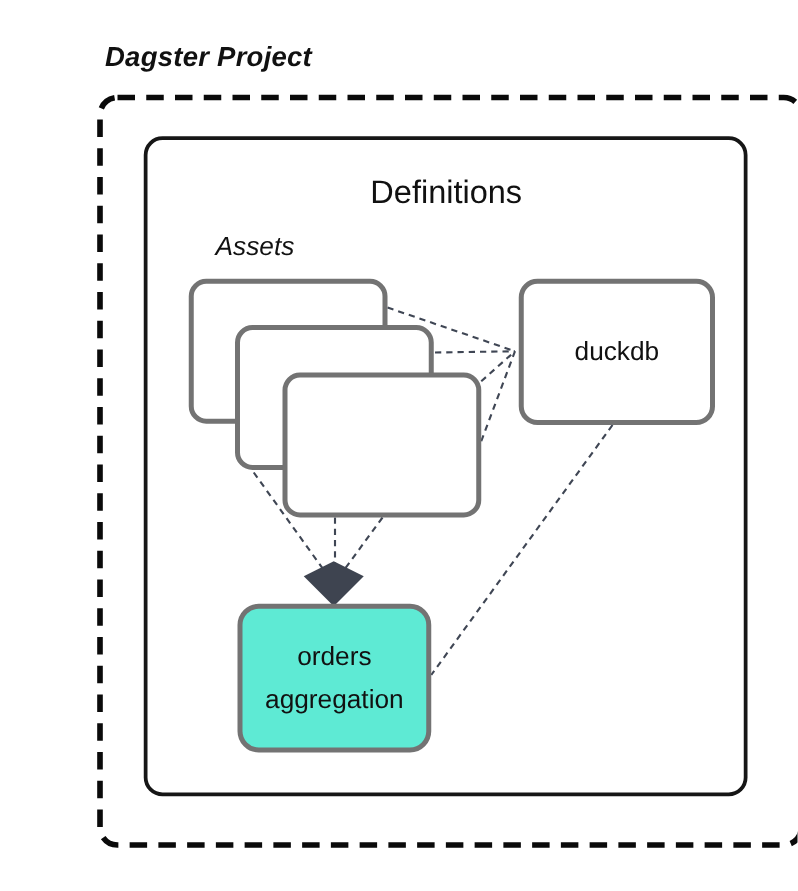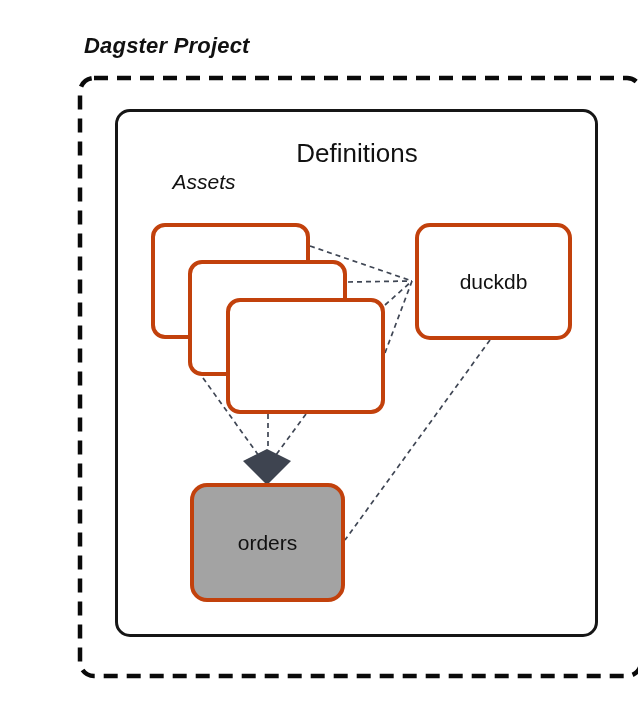--- a/index.html
+++ b/index.html
@@ -16,24 +16,24 @@
   .definitions-box{
     left:75px;top:109px;width:483px;height:528px;border:3px solid #161616;
     border-radius:15px;box-sizing:border-box;background:transparent;z-index:0;
   }
   .group-label{
     font-size:21px;font-style:italic;font-weight:500;text-align:center;z-index:3;
   }
   .definitions-label{
     left:242px;top:138px;width:150px;text-align:center;font-size:26px;z-index:3;
   }
-  .assets-label{left:114px;top:170px;width:100px;}
+  .assets-label{left:114px;top:186px;width:100px;}
   .resource-label{left:388px;top:186px;width:100px;}
   .node{
-    box-sizing:border-box;background:#ffffff;border:4px solid #c2410c;
+    box-sizing:border-box;background:#ffffff;border:4px solid #737373;
     border-radius:14px;z-index:2;
   }
   .asset-back{left:111px;top:223px;width:159px;height:116px;}
   .asset-middle{left:148px;top:260px;width:159px;height:116px;}
   .asset-front{left:186px;top:298px;width:159px;height:116px;}
   .duckdb-node{
     left:375px;top:223px;width:157px;height:117px;border-radius:15px;
     display:flex;align-items:center;justify-content:center;
     font-size:21px;
   }
@@ -71,17 +71,18 @@
   <div class="abs group-label assets-label">Assets</div>
 
   <div class="abs node asset-back"></div>
   <div class="abs node asset-middle"></div>
   <div class="abs node asset-front"></div>
 
   <div class="abs node duckdb-node">
     <span>duckdb</span>
   </div>
 
-  <div class="abs node orders-node" style="background: #a3a3a3;">
+  <div class="abs node orders-node" style="background: #5eead4;">
     <span>orders</span>
+    <span>aggregation</span>
   </div>
 
 </div>
 
 </body></html>

